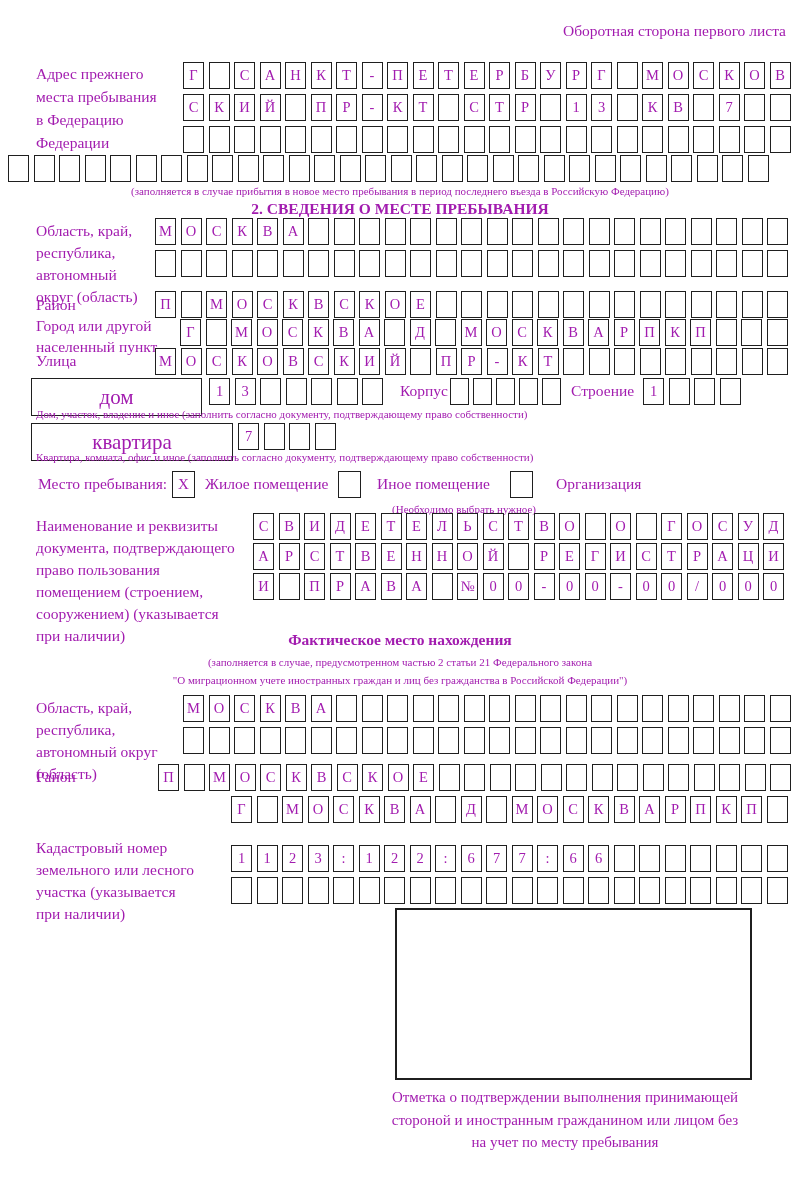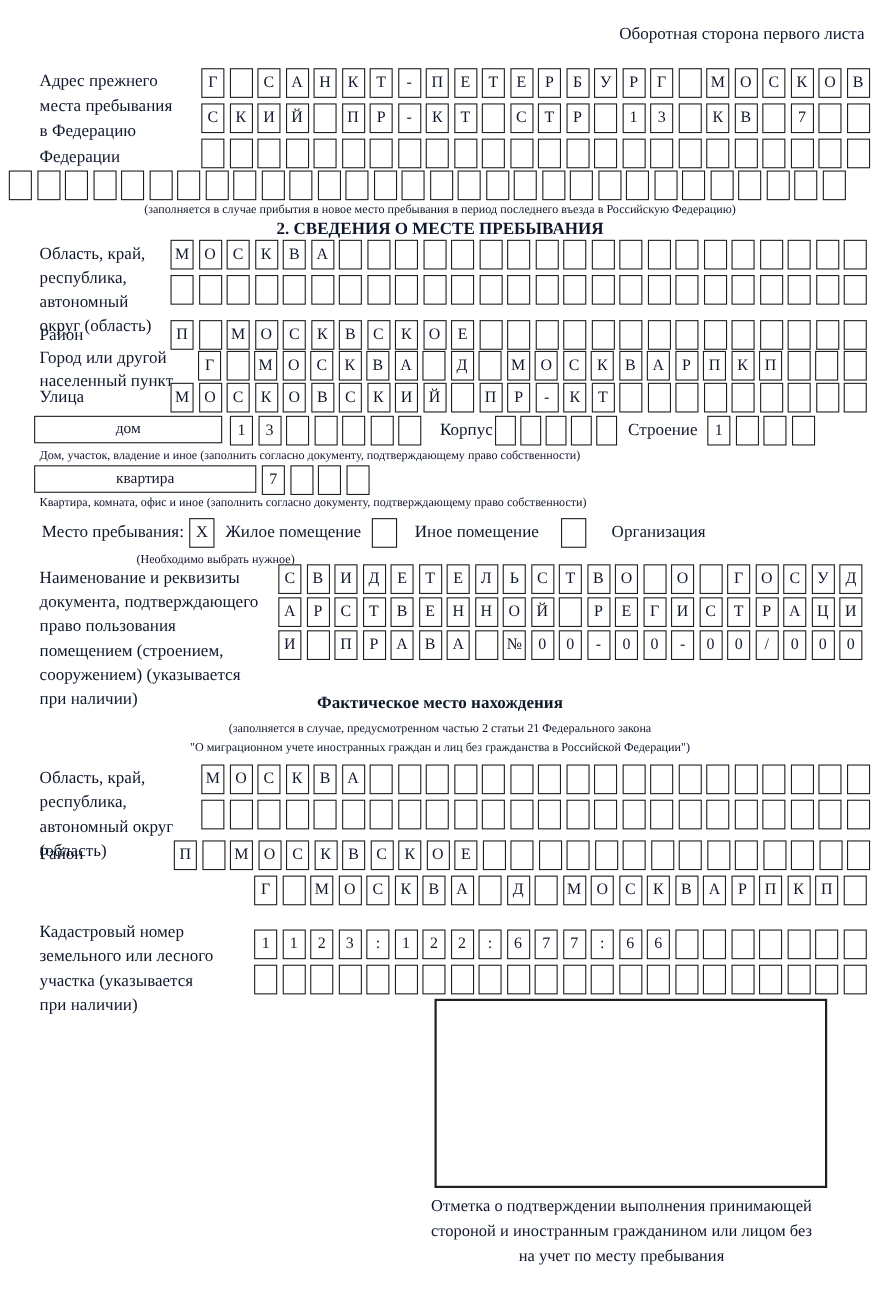--- a/index.html
+++ b/index.html
@@ -1,32 +1,32 @@
 <!DOCTYPE html>
 <html><head>
 <meta charset="utf-8">
 <style>
   html,body{margin:0;padding:0;background:#fff;}
   #page{position:relative;width:800px;height:1180px;background:#ffffff;
-        font-family:"Liberation Serif","DejaVu Serif",serif;color:#0f172a;overflow:hidden;border-radius:31px;}
+        font-family:"Liberation Serif","DejaVu Serif",serif;color:#a21caf;overflow:hidden;border-radius:31px;}
   .cellrow{position:absolute;display:flex;gap:4.5px;}
   .cell{width:21px;height:27px;border:1.6px solid #1f1f1f;box-sizing:border-box;flex:0 0 auto;
         display:flex;align-items:center;justify-content:center;
         font-size:14.5px;line-height:1;background:#fff;}
   .cellrow.narrow{gap:4px;}
   .cellrow.narrow .cell{width:19px;}
   .lbl{position:absolute;font-size:15.5px;line-height:23px;white-space:nowrap;}
   .lbl.lh21{line-height:21px;}
   .lbl.lh22{line-height:22px;}
   .inl{position:absolute;font-size:15.5px;white-space:nowrap;}
   .note{position:absolute;font-size:11px;white-space:nowrap;}
   .center{left:0;width:800px;text-align:center;}
   .title{position:absolute;font-size:15.5px;font-weight:bold;white-space:nowrap;}
-  .boxlabel{position:absolute;height:25px;border:1.6px solid #1f1f1f;box-sizing:border-box;
-        display:flex;align-items:center;justify-content:center;font-size:14px;background:#fff;}
+  .boxlabel{position:absolute;height:38px;border:1.6px solid #1f1f1f;box-sizing:border-box;
+        display:flex;align-items:center;justify-content:center;font-size:21px;background:#fff;}
   .chk{position:absolute;width:23px;height:27px;border:1.6px solid #1f1f1f;box-sizing:border-box;
         display:flex;align-items:center;justify-content:center;font-size:15px;background:#fff;}
   #stampbox{position:absolute;left:395px;top:908px;width:357px;height:172px;
         border:2px solid #1f1f1f;box-sizing:border-box;background:#fff;}
   .caption{position:absolute;left:350px;top:1086px;width:430px;text-align:center;
         font-size:15px;line-height:22.5px;}
 </style>
 </head>
 <body>
 
@@ -340,21 +340,21 @@
     </div>
   <div class="note" style="left:36px;top:451px">Квартира, комната, офис и иное (заполнить согласно документу, подтверждающему право собственности)</div>
 
   <div class="inl" style="left:38px;top:475px">Место пребывания:</div>
   <div class="chk" style="left:172px;top:471px">X</div>
   <div class="inl" style="left:205px;top:475px">Жилое помещение</div>
   <div class="chk" style="left:338px;top:471px"></div>
   <div class="inl" style="left:377px;top:475px">Иное помещение</div>
   <div class="chk" style="left:510px;top:471px"></div>
   <div class="inl" style="left:556px;top:475px">Организация</div>
-  <div class="note" style="left:124px;top:503px;width:400px;text-align:left">(Необходимо выбрать нужное)</div>
+  <div class="note" style="left:136px;top:503px;width:400px;text-align:right">(Необходимо выбрать нужное)</div>
 
   <div class="lbl lh22" style="left:36px;top:515px">
       <div>Наименование и реквизиты</div>
       <div>документа, подтверждающего</div>
       <div>право пользования</div>
       <div>помещением (строением,</div>
       <div>сооружением) (указывается</div>
       <div>при наличии)</div>
     </div>
   <div class="cellrow" style="left:253px;top:513px">

